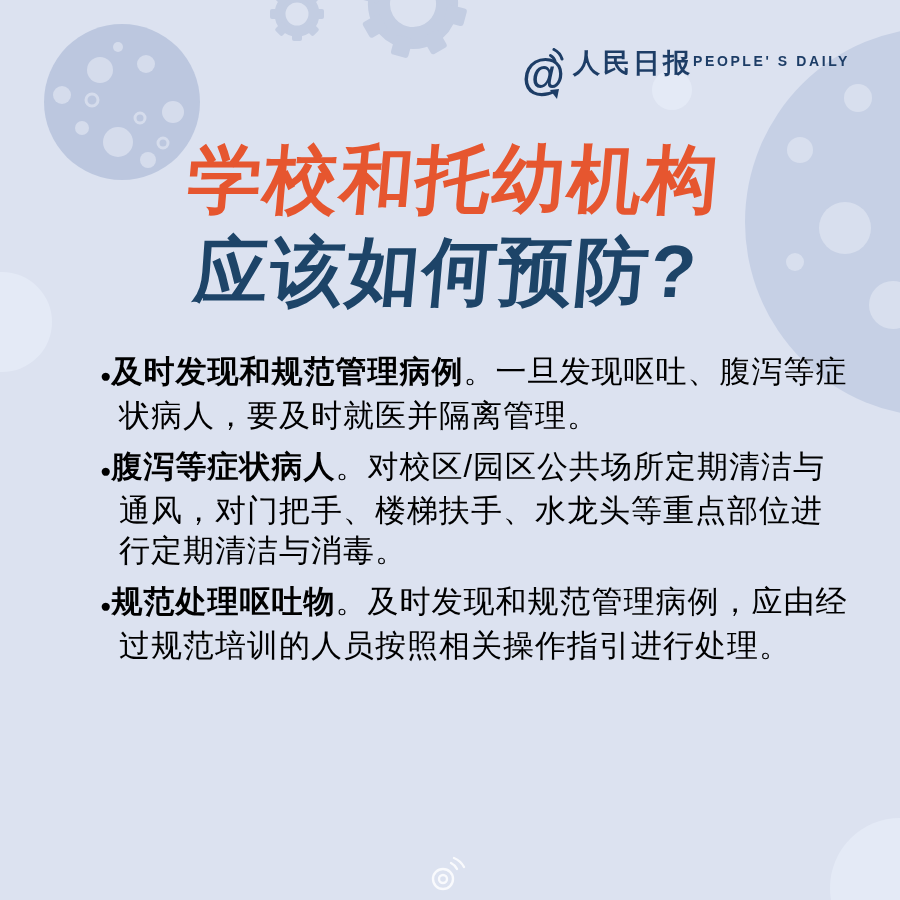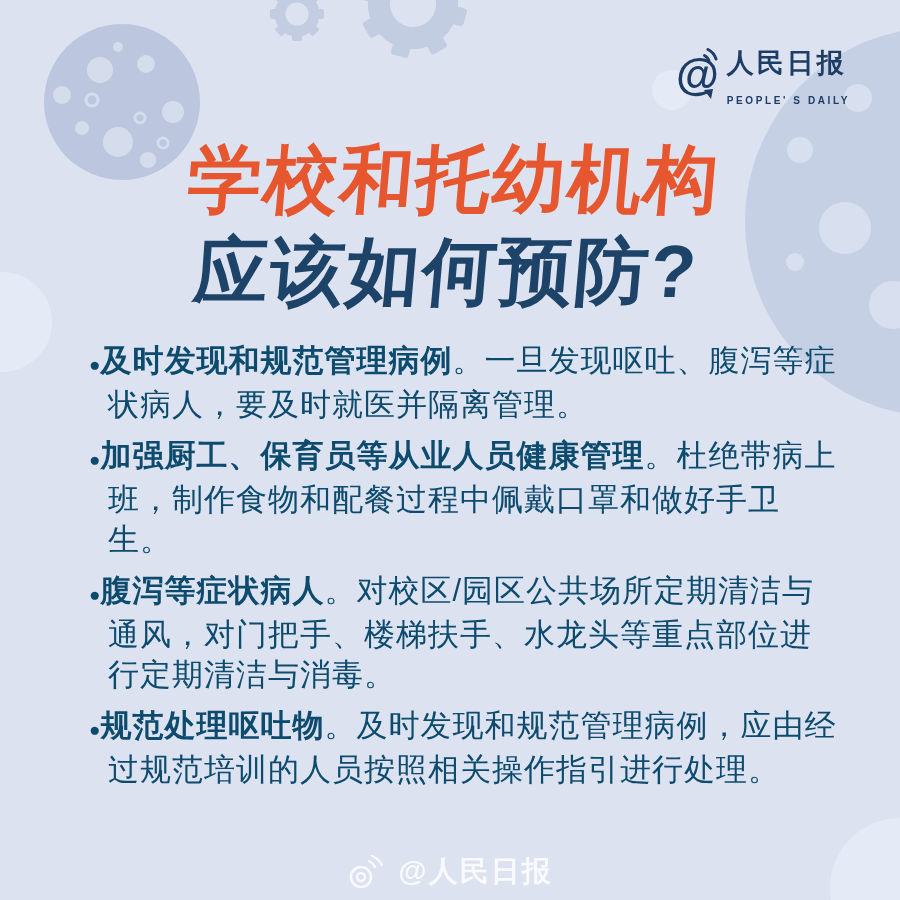--- a/index.html
+++ b/index.html
@@ -8,37 +8,37 @@
     background:#dce2f0;
     font-family:"Liberation Sans","DejaVu Sans",sans-serif;
   }
   #bg-deco{position:absolute;top:0;left:0;width:900px;height:900px;pointer-events:none;}
 
   
   #logo{
     position:absolute;top:48px;right:50px;
     display:flex;align-items:flex-start;gap:5px;color:#1d3d66;
   }
-  #logo .logo-text{display:flex;flex-direction:column;}
+  #logo .logo-text{display:flex;flex-direction:row;}
   #logo .cn{font-size:27px;font-weight:800;letter-spacing:3px;line-height:30px;}
-  #logo .en{font-size:10px;font-weight:700;letter-spacing:2.6px;margin-top:17px;}
+  #logo .en{font-size:14px;font-weight:700;letter-spacing:2.6px;margin-top:5px;}
 
   
   #title{
     position:absolute;top:134px;left:0;width:100%;
     text-align:center;transform:skewX(-5deg);
     font-weight:900;line-height:92px;
   }
   #title .t1{font-size:74px;letter-spacing:2px;color:#e6562f;}
   #title .t2{font-size:74px;letter-spacing:2px;color:#1d4468;}
 
   
   #bullets{
     position:absolute;top:340px;left:88px;width:748px;
-    margin:1px;padding:0;color:#0c4a6e;
+    margin:12px;padding:0;color:#000000;
     font-size:31px;line-height:40px;letter-spacing:1px;
   }
   #bullets li{
     list-style:none;margin:0 0 11px 0;
     padding-left:19px;text-indent:-19px;
     word-break:break-all;
   }
   .b-dot{font-size:19px;letter-spacing:0;}
   .b-bold{font-weight:800;}
   .b-rest{font-weight:500;}
@@ -136,38 +136,34 @@
     <div class="t2">应该如何预防?</div>
   </div>
 
   <ul id="bullets">
 
       <li>
         <span class="b-dot">●</span><span class="b-bold">及时发现和规范管理病例</span><span class="b-rest">。一旦发现呕吐、腹泻等症状病人，要及时就医并隔离管理。</span>
       </li>
 
 
-      <li>
-        <span class="b-dot">●</span><span class="b-bold">加强厨工、保育员等从业人员健康管理</span><span class="b-rest">。杜绝带病上班，制作食物和配餐过程中佩戴口罩和做好手卫生。</span>
-      </li>
 
       <li>
         <span class="b-dot">●</span><span class="b-bold">腹泻等症状病人</span><span class="b-rest">。对校区/园区公共场所定期清洁与通风，对门把手、楼梯扶手、水龙头等重点部位进行定期清洁与消毒。</span>
       </li>
 
       <li>
         <span class="b-dot">●</span><span class="b-bold">规范处理呕吐物</span><span class="b-rest">。及时发现和规范管理病例，应由经过规范培训的人员按照相关操作指引进行处理。</span>
       </li>
     </ul>
 
   <div id="footer">
     <svg width="42" height="36" viewBox="0 0 42 36">
       <g fill="none" stroke="rgba(255,255,255,0.82)" stroke-width="2.4" stroke-linecap="round">
         <circle cx="14" cy="23" r="10"></circle>
         <circle cx="14" cy="23" r="4"></circle>
         <path d="M28 13 a 13 13 0 0 0 -6 -6"></path>
         <path d="M35 11 a 20 20 0 0 0 -10 -9"></path>
       </g>
     </svg>
-    <span>@人民日报</span>
   </div>
 
 </div>
 
 </body></html>

